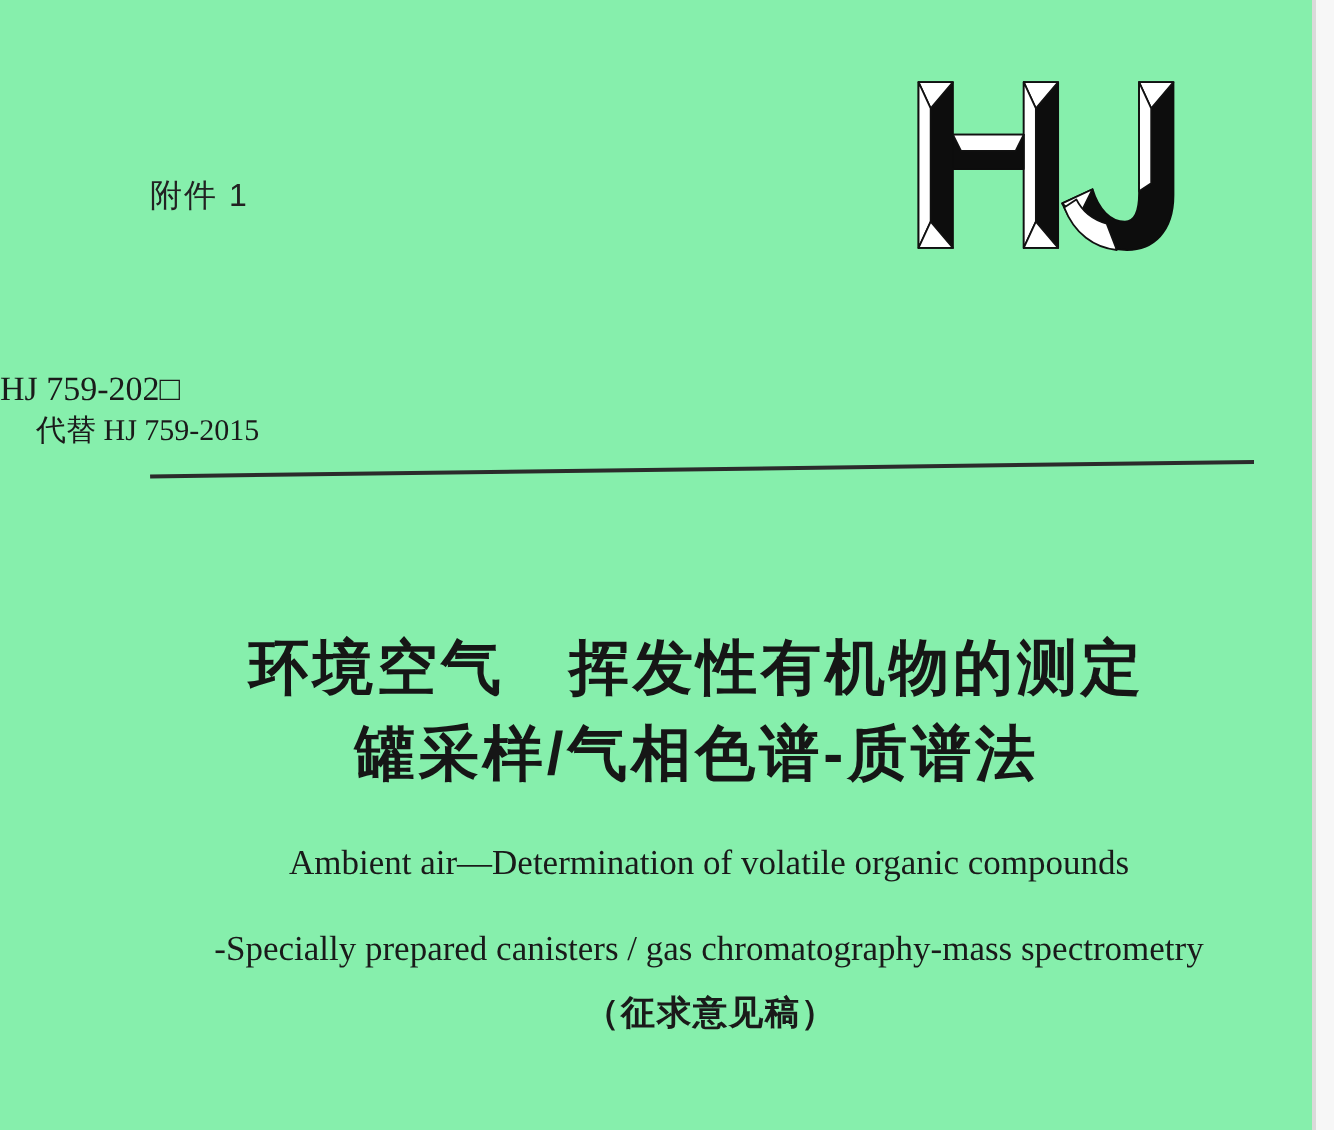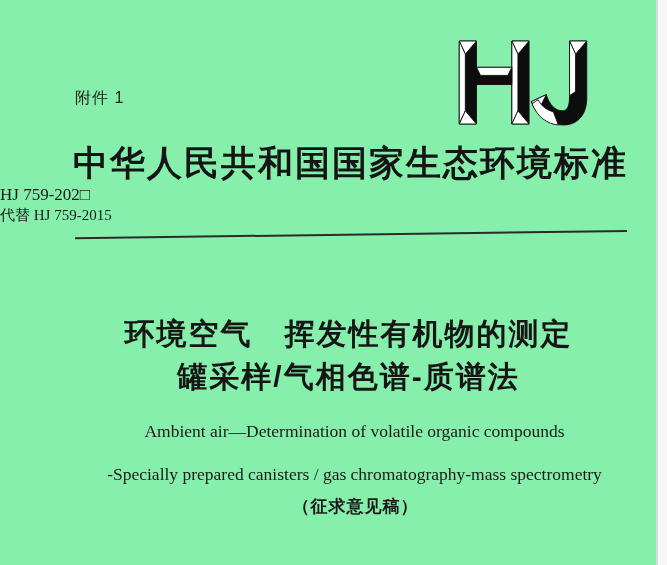--- a/index.html
+++ b/index.html
@@ -37,21 +37,21 @@
     color: #151515;
   }
 
   .right-col {
     left: 0; width: 593px;
     text-align: left;
     white-space: nowrap;
     color: #1a1a1a;
   }
   #standard-number { top: 185px; font-size: 17px; }
-  #replaces-number { top: 206px; font-size: 15px; }
+  #replaces-number { top: 206px; font-size: 15px; padding-left: 18px; }
 
   #header-rule {
     left: 75px; top: 230px;
     width: 552px; height: 2px;
     background: #2b2b2b;
     transform: rotate(-0.75deg);
     transform-origin: right center;
   }
 
   .center-line {
@@ -123,21 +123,20 @@
     <polygon class="logo-black" points="18,28 53,28 53,45 18,45"></polygon>
     <polygon class="logo-white" points="18,28 53,28 49,36 22,36"></polygon>
 
     <path class="logo-black" d="M110,2 L127,2 L127,58 C127,76 117,85 104,85 C88,85 78,76 72,62 L87,55 C90,65 96,71 103,71 C108,71 110,66 110,57 Z"></path>
     <path class="logo-white" d="M110,2 L127,2 L116,15 Z"></path>
     <path class="logo-white" d="M110,2 L116,15 L116,52 L110,56 Z"></path>
     <path class="logo-white" d="M72,62 L87,55 L80,69 Z"></path>
     <path class="logo-white" d="M73,64 C78,77 88,84 99,85 L94,72 C87,70 82,66 79,60 Z"></path>
   </svg>
 
-  <div id="national-standard-title" class="abs">中华人民共和国国家生态环境标准</div>
 
   <div id="standard-number" class="abs right-col">HJ 759-202□</div>
 
   <div id="replaces-number" class="abs right-col">代替 HJ 759-2015</div>
 
   <div id="header-rule" class="abs"></div>
 
   <div id="cn-title-line1" class="abs center-line cn-title">环境空气　挥发性有机物的测定</div>
 
   <div id="cn-title-line2" class="abs center-line cn-title">罐采样/气相色谱-质谱法</div>

